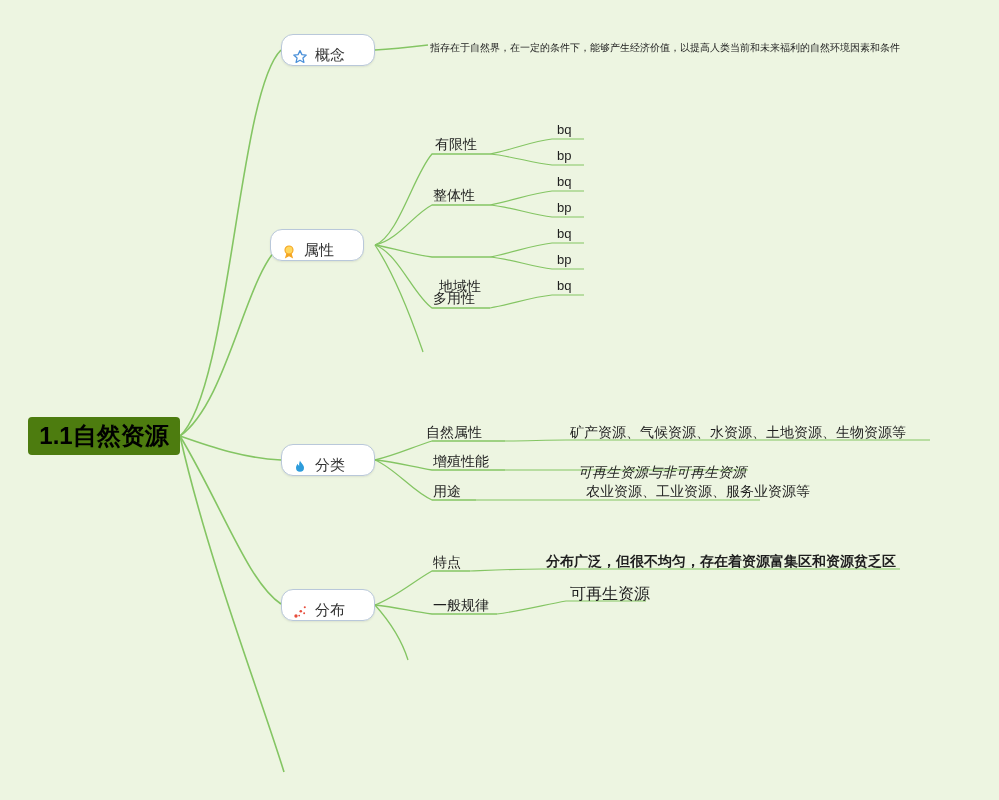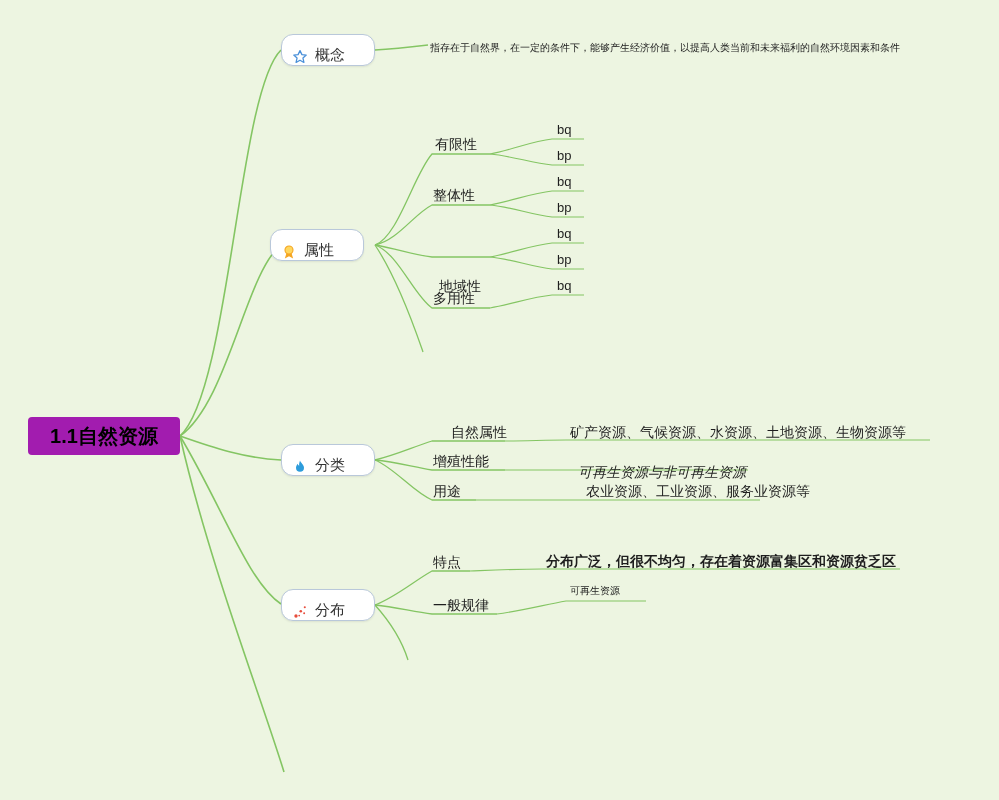--- a/index.html
+++ b/index.html
@@ -8,23 +8,23 @@
     background:#edf5e1;overflow:hidden;
     font-family:"Liberation Sans","DejaVu Sans",sans-serif;
   }
   .lines{position:absolute;left:0;top:0;width:999px;height:800px;}
   .lines path{fill:none;stroke:#84c563;}
   .lines path.r{stroke-width:1.6;}
   .lines path.b{stroke-width:1.3;}
   .lines path.l{stroke-width:1.1;}
   .root-node{
     position:absolute;left:28px;top:417px;width:152px;height:38px;
-    background:#a21caf;border-radius:4px;
+    background:#4d7c0f;border-radius:4px;
     display:flex;align-items:center;justify-content:center;
-    font-size:20px;font-weight:bold;color:#000;
+    font-size:24px;font-weight:bold;color:#000;
   }
   .topic-box{
     position:absolute;width:94px;height:32px;box-sizing:border-box;
     background:#ffffff;border:1px solid #b9c8da;border-radius:12px;
     display:flex;align-items:flex-end;gap:7px;padding-left:10px;
     font-size:15px;color:#333;box-shadow:0 1px 2px rgba(0,0,0,.08);
   }
   .topic-box .ic{width:16px;height:16px;flex:0 0 16px;display:block;}
   .lbl{position:absolute;font-size:14px;color:#1e1e1e;white-space:nowrap;}
   .leaf{position:absolute;font-size:13px;color:#1e1e1e;white-space:nowrap;text-align:center;}
@@ -104,21 +104,21 @@
   <div class="leaf" style="left:557px;top:226px;">bq</div>
   <div class="leaf" style="left:557px;top:252px;">bp</div>
   <div class="leaf" style="left:557px;top:278px;">bq</div>
 
   <div class="topic-box" style="left:281px;top:444px;">
     <svg class="ic" viewBox="0 0 20 20">
       <path d="M10 2c1 3.2 5 5.2 5 9a5 5 0 0 1-10 0c0-2 1-3.6 2-5.1.3 1.3 1 2.1 2 2.6C8.5 6.2 9.5 4.2 10 2z" fill="#2d9cdb"></path>
     </svg>
     <span>分类</span>
   </div>
-  <div class="lbl" style="left:451px;top:424px;">自然属性</div>
+  <div class="lbl" style="left:426px;top:424px;">自然属性</div>
   <div class="lbl" style="left:433px;top:453px;">增殖性能</div>
   <div class="lbl" style="left:433px;top:483px;">用途</div>
   <div class="leaf" style="left:570px;top:424px;font-size:14px;">矿产资源、气候资源、水资源、土地资源、生物资源等</div>
   <div class="leaf" style="left:578px;top:464px;font-size:14px;font-style:italic;">可再生资源与非可再生资源</div>
   <div class="leaf" style="left:540px;top:483px;font-size:14px;margin-left:46px;">农业资源、工业资源、服务业资源等</div>
 
   <div class="topic-box" style="left:281px;top:589px;">
     <svg class="ic" viewBox="0 0 20 20">
       <g fill="#e74c3c">
         <circle cx="5" cy="15" r="2.1"></circle>
@@ -126,15 +126,15 @@
         <circle cx="16" cy="4" r="1.3"></circle>
         <circle cx="15.2" cy="11.5" r="1.2"></circle>
         <circle cx="9" cy="14.5" r="1.1"></circle>
       </g>
     </svg>
     <span>分布</span>
   </div>
   <div class="lbl" style="left:433px;top:554px;">特点</div>
   <div class="lbl" style="left:433px;top:597px;">一般规律</div>
   <div class="leaf" style="left:546px;top:553px;font-size:14px;font-weight:bold;">分布广泛，但很不均匀，存在着资源富集区和资源贫乏区</div>
-  <div class="leaf" style="left:570px;top:584px;font-size:10px;">可再生资源</div>
+  <div class="leaf" style="left:570px;top:584px;font-size:16px;">可再生资源</div>
 
 </div>
 
 </body></html>

